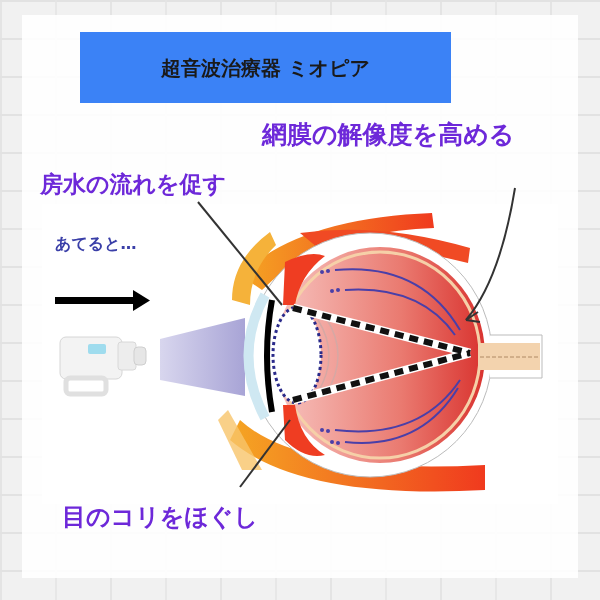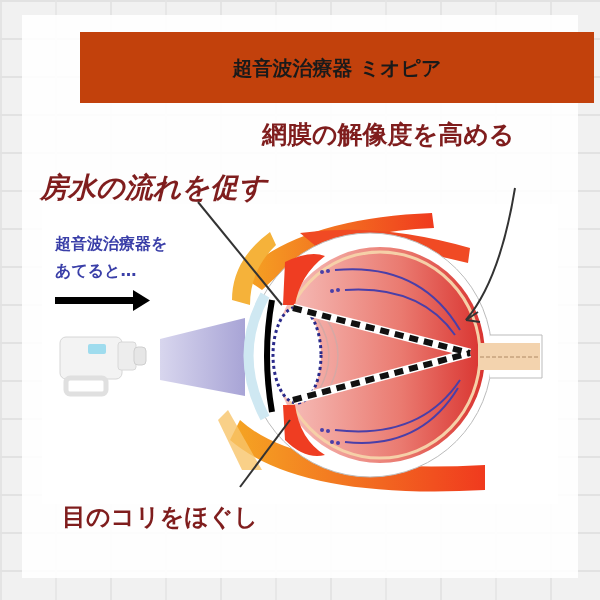--- a/index.html
+++ b/index.html
@@ -17,30 +17,30 @@
       background-image: linear-gradient(90deg, #e4e4e4 2px, transparent 2px);
       background-size: 110px 76px;
       background-position: 55px 38px;
       opacity: 0.8;
     }
     .card {
       position: absolute; left: 22px; top: 15px; width: 556px; height: 563px;
       background: rgba(255,255,255,0.9);
     }
     .title-box {
-      position: absolute; left: 80px; top: 32px; width: 514px; height: 71px;
-      background: #c2410c;
+      position: absolute; left: 80px; top: 32px; width: 371px; height: 71px;
+      background: #3b82f6;
       display: flex; flex-direction: column; align-items: center; justify-content: center;
       color: #1a1a1a; font-weight: bold; font-size: 20px; line-height: 30px;
     }
     .label {
-      position: absolute; color: #7f1d1d; font-weight: bold; white-space: nowrap;
+      position: absolute; color: #6d28d9; font-weight: bold; white-space: nowrap;
     }
     .label-retina { left: 262px; top: 118px; font-size: 25px; }
-    .label-aqueous { left: 40px; top: 169px; font-size: 28px; font-style: italic; }
+    .label-aqueous { left: 40px; top: 169px; font-size: 23px; }
     .label-bottom { left: 62px; top: 490px; font-size: 24px; line-height: 38px; margin-top: 8px; }
     .diagram {
       position: absolute; left: 42px; top: 204px; width: 516px; height: 300px;
       background: #ffffff;
     }
     .caption-small {
       position: absolute; left: 55px; top: 230px; color: #3a3fa8; font-weight: bold;
       font-size: 16px; line-height: 27px; white-space: nowrap;
     }
     svg.eye { position: absolute; left: 0; top: 0; }
@@ -55,21 +55,20 @@
 <div class="title-box">
   <div>超音波治療器 ミオピア</div>
 </div>
 
 <div class="diagram"></div>
 
 <div class="label label-retina">網膜の解像度を高める</div>
 <div class="label label-aqueous">房水の流れを促す</div>
 
 <div class="caption-small">
-  <div>超音波治療器を</div>
   <div>あてると…</div>
 </div>
 
 <svg class="eye" width="600" height="600" viewBox="0 0 600 600">
   <defs>
     <linearGradient id="eyeGrad" x1="0" x2="1" y1="0" y2="0">
       <stop offset="0" stop-color="#f7c4c0"></stop>
       <stop offset="0.6" stop-color="#ea7a70"></stop>
       <stop offset="1" stop-color="#d9332f"></stop>
     </linearGradient>

